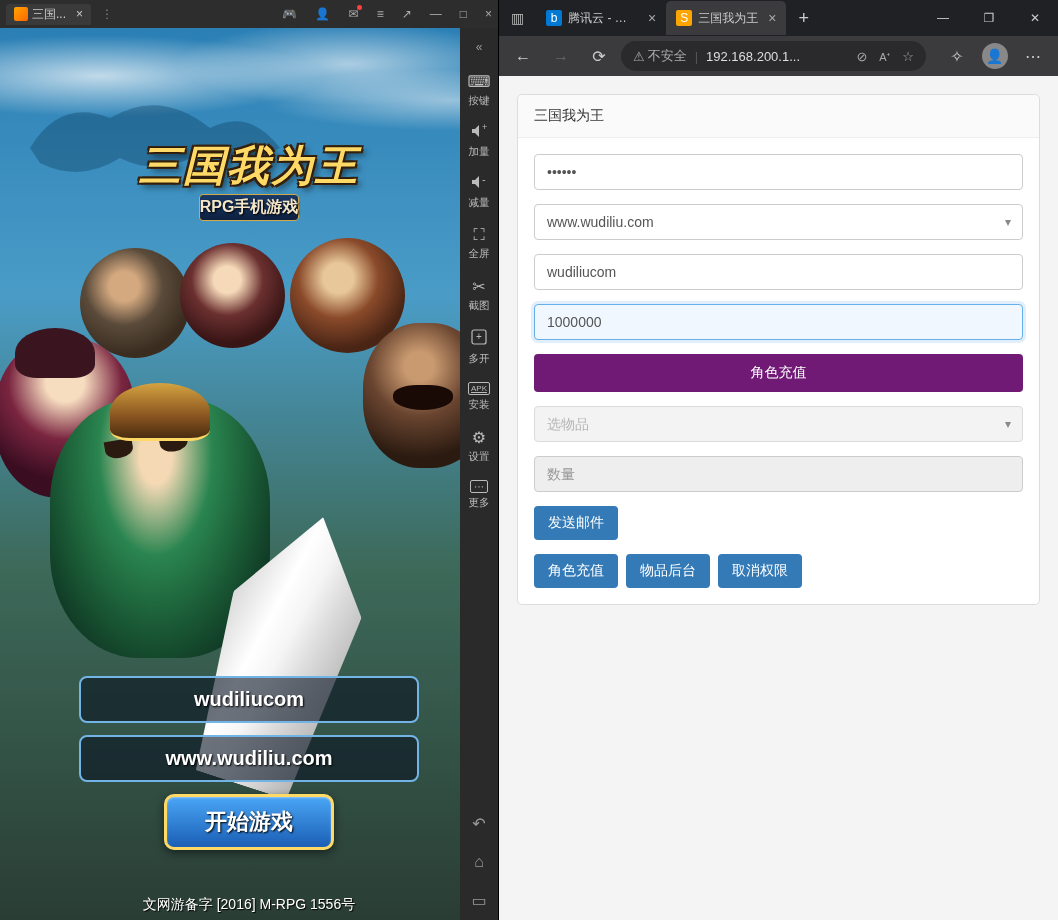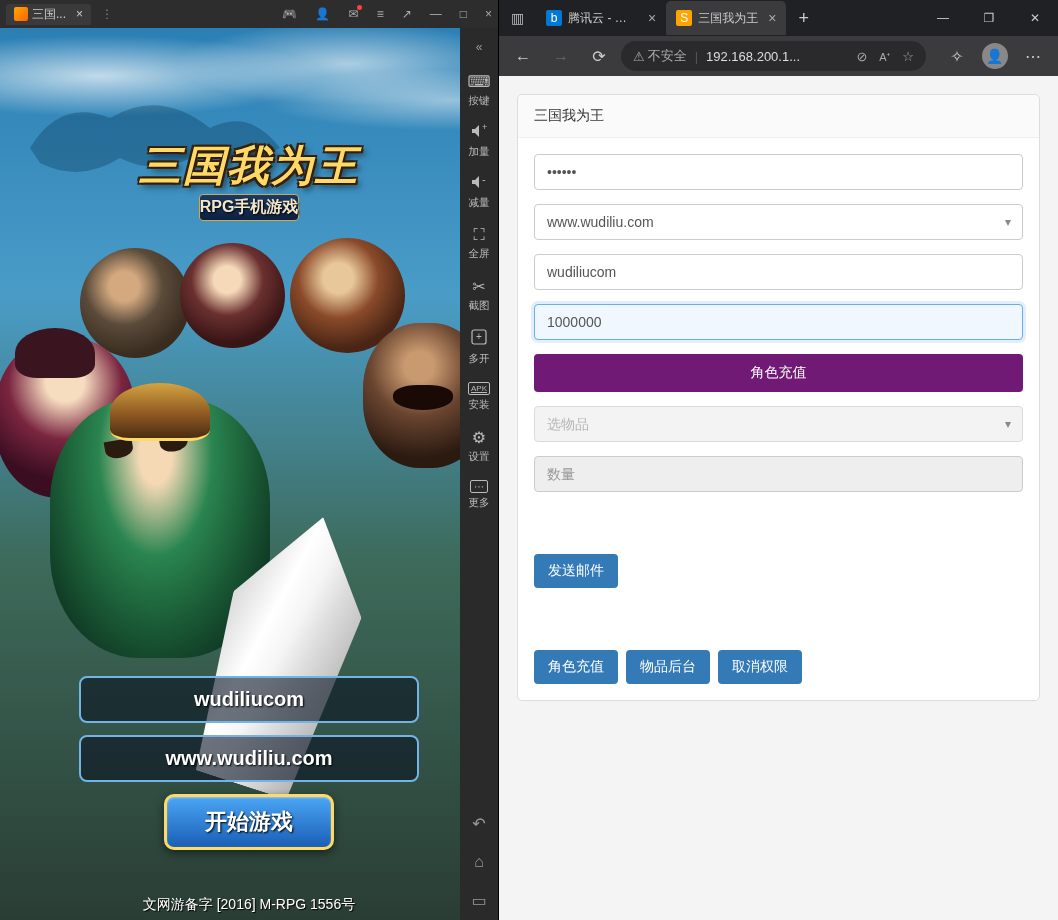--- a/index.html
+++ b/index.html
@@ -85,21 +85,21 @@
 .form-input.focused { border-color: #66afe9; background: #f0f7ff; box-shadow: 0 0 0 3px rgba(102,175,233,0.2); outline: none; }
 .form-input::placeholder { color: #999; }
 .form-input:disabled, .form-select:disabled { background: #eee; color: #999; }
 .form-select { appearance: none; background: #fff; position: relative; }
 .select-wrapper { position: relative; }
 .select-wrapper::after { content: '▾'; position: absolute; right: 12px; top: 50%; transform: translateY(-50%); color: #888; pointer-events: none; font-size: 12px; }
 .select-wrapper.disabled .form-select { background: #eee; }
 .btn { padding: 8px 14px; border: none; border-radius: 4px; font-size: 14px; cursor: pointer; color: #fff; }
 .btn-danger { background: #701a75; width: 100%; padding: 10px; }
 .btn-primary { background: #337ab7; }
-.btn-row { display: flex; gap: 8px; margin-top: 48px; }
+.btn-row { display: flex; gap: 8px; }
 .btn-row .btn { align-self: flex-start; }
 </style>
 </head>
 <body>
 
 <div class="emulator">
   <div class="emu-titlebar">
     <div class="emu-tab">
       <span style="width:14px;height:14px;background:linear-gradient(135deg,#ffa500,#ff6600);border-radius:2px;"></span>
       <span>三国...</span>

